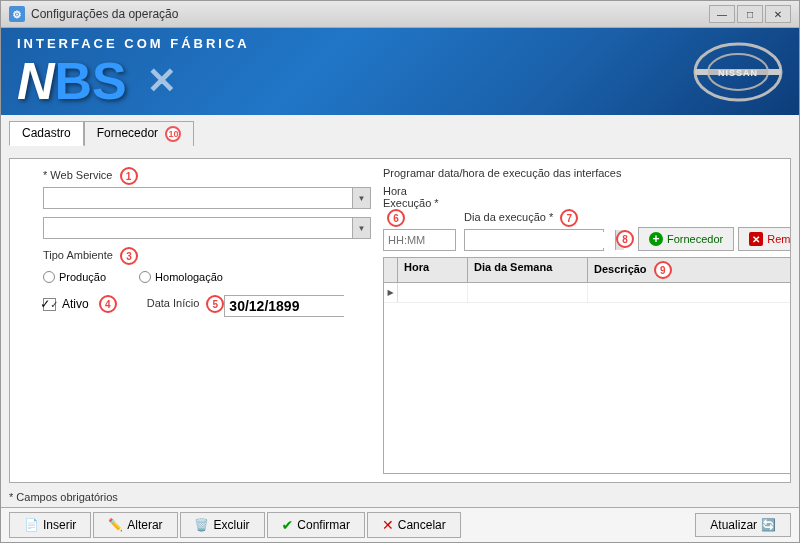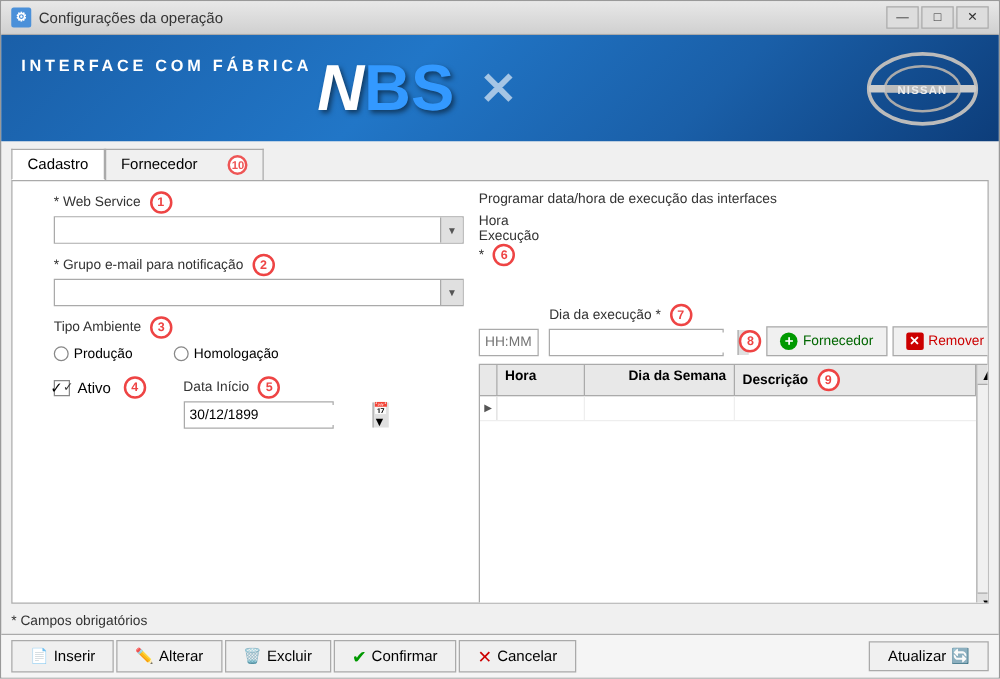--- a/index.html
+++ b/index.html
@@ -18,21 +18,21 @@
     .header-band-inner { width: 100%; display: flex; align-items: center; justify-content: space-between; position: relative; }
     .header-text { color: white; font-size: 13px; font-weight: bold; letter-spacing: 3px; text-transform: uppercase; }
 
     .nbs-logo { display: flex; align-items: center; }
     .logo-n { font-size: 52px; font-weight: 900; color: white; font-style: italic; line-height: 1; text-shadow: 2px 2px 4px rgba(0,0,0,0.5); }
     .logo-bs { font-size: 52px; font-weight: 900; color: #3399ff; line-height: 1; text-shadow: 2px 2px 4px rgba(0,0,0,0.5); }
     .logo-x { font-size: 36px; font-weight: bold; color: rgba(255,255,255,0.6); margin: 0 20px; }
 
     .nissan-logo { width: 90px; height: 60px; display: flex; flex-direction: column; align-items: center; justify-content: center; }
 
-    .tabs { display: flex; padding: 6px 8px 0; gap: 0; }
+    .tabs { display: flex; padding: 6px 8px 12px; gap: 0; }
     .tab { padding: 4px 12px; border: 1px solid #aaa; background: #f0f0f0; cursor: pointer; font-size: 12px; border-bottom: none; position: relative; }
     .tab.active { background: white; border-bottom: 1px solid white; z-index: 1; }
 
     .main-content { flex: 1; display: flex; gap: 0; padding: 8px; background: white; border: 1px solid #aaa; margin: 0 8px 4px; overflow: hidden; }
 
     .left-panel { width: 340px; min-width: 340px; padding-right: 12px; display: flex; flex-direction: column; gap: 8px; margin-left: 25px; }
     .right-panel { flex: 1; display: flex; flex-direction: column; gap: 6px; }
 
     .field-label { font-size: 11px; color: #333; margin-bottom: 2px; }
 
@@ -41,61 +41,61 @@
     .combo-btn { width: 18px; height: 100%; background: #e0e0e0; border-left: 1px solid #aaa; display: flex; align-items: center; justify-content: center; cursor: pointer; font-size: 8px; color: #555; }
 
     .radio-group { display: flex; gap: 33px; align-items: center; padding: 4px 0; }
     .radio-item { display: flex; align-items: center; gap: 4px; cursor: pointer; font-size: 11px; }
     .radio-circle { width: 12px; height: 12px; border: 1px solid #888; border-radius: 50%; background: white; }
 
     .checkbox-row { display: flex; align-items: center; gap: 6px; }
     .checkbox { width: 13px; height: 13px; border: 1px solid #888; background: white; display: flex; align-items: center; justify-content: center; cursor: pointer; }
     .checkbox.checked::after { content: '✓'; font-size: 10px; color: #333; }
 
-    .date-row { display: flex; flex-direction: column; }
+    .date-row { display: flex; }
     .date-input-group { display: flex; align-items: center; border: 1px solid #aaa; background: white; height: 22px; width: 120px; }
-    .date-input { flex: 1; border: none; outline: none; padding: 2px 4px; font-size: 11px; }
+    .date-input { flex: 1; border: none; outline: none; padding: 2px 4px; font-size: 14px; font-weight: bold; }
     .date-btn { width: 28px; height: 100%; display: flex; align-items: center; justify-content: center; background: #e0e0e0; border-left: 1px solid #aaa; cursor: pointer; font-size: 10px; }
     .schedule-title { font-size: 11px; color: #333; }
 
     .schedule-row { display: flex; align-items: flex-end; gap: 8px; }
-    .time-input { width: 48px; height: 22px; border: 1px solid #aaa; padding: 2px 4px; font-size: 11px; margin-top: 48px; }
+    .time-input { width: 73px; height: 22px; border: 1px solid #aaa; padding: 2px 4px; font-size: 11px; }
     .day-combo { display: flex; align-items: center; border: 1px solid #aaa; background: white; height: 22px; width: 140px; }
     .day-input { flex: 1; border: none; outline: none; padding: 2px 4px; font-size: 11px; }
 
     .btn { display: flex; align-items: center; gap: 4px; padding: 3px 10px; border: 1px solid #aaa; background: #f0f0f0; cursor: pointer; font-size: 11px; height: 24px; }
     .btn-add { color: #060; }
     .btn-remove { color: #c00; }
     .btn-add-circle { width: 14px; height: 14px; border-radius: 50%; background: #090; display: flex; align-items: center; justify-content: center; color: white; font-size: 12px; font-weight: bold; }
     .btn-remove-x { width: 14px; height: 14px; background: #c00; display: flex; align-items: center; justify-content: center; color: white; font-size: 10px; font-weight: bold; border-radius: 2px; }
 
     .schedule-btns { display: flex; gap: 4px; align-items: center; }
 
     .grid-container { flex: 1; border: 1px solid #aaa; background: white; overflow: hidden; display: flex; flex-direction: column; position: relative; min-height: 200px; }
     .grid-header { display: flex; background: #e8e8e8; border-bottom: 1px solid #aaa; }
     .grid-col-header { padding: 3px 6px; font-size: 11px; font-weight: bold; border-right: 1px solid #aaa; }
     .grid-col-arrow { width: 14px; border-right: 1px solid #aaa; }
     .grid-col-hora { width: 70px; }
-    .grid-col-dia { width: 120px; text-align: right; }
+    .grid-col-dia { width: 120px; }
     .grid-col-desc { flex: 1; }
     .grid-body { flex: 1; position: relative; overflow-y: auto; }
     .grid-main { flex: 1; overflow: hidden; }
 
     .required-note { font-size: 11px; color: #333; padding: 4px 8px; }
 
     .bottom-toolbar { display: flex; align-items: center; padding: 4px 8px; background: #f5f5f5; border-top: 1px solid #aaa; gap: 2px; justify-content: space-between; }
     .bottom-left { display: flex; gap: 2px; }
     .bottom-right { display: flex; gap: 2px; }
     .toolbar-btn { display: flex; align-items: center; gap: 4px; padding: 4px 14px; border: 1px solid #aaa; background: #f0f0f0; cursor: pointer; font-size: 12px; min-width: 70px; justify-content: center; }
     .toolbar-btn-confirm { background: #f0f0f0; }
     .toolbar-btn-cancel { background: #f0f0f0; }
     .tick-icon { color: #090; font-size: 14px; }
     .x-icon { color: #c00; font-size: 14px; }
 
-    .small-badge { display: inline-flex; align-items: center; justify-content: center; width: 16px; height: 16px; background: white; border: 2px solid #e55; border-radius: 50%; color: #e55; font-size: 9px; font-weight: bold; margin-left: 21px; }
+    .small-badge { display: inline-flex; align-items: center; justify-content: center; width: 16px; height: 16px; background: white; border: 2px solid #e55; border-radius: 50%; color: #e55; font-size: 9px; font-weight: bold; margin-left: 4px; }
 
     .hint-circle { display: inline-flex; align-items: center; justify-content: center; width: 18px; height: 18px; background: white; border: 2.5px solid #e44; border-radius: 50%; color: #e44; font-size: 10px; font-weight: bold; margin-left: 4px; vertical-align: middle; }
   </style>
 </head>
 <body>
 
 <div class="window">
 
   <div class="title-bar">
     <div class="title-bar-left">
@@ -104,21 +104,21 @@
     </div>
     <div class="title-bar-controls">
       <div class="win-btn">—</div>
       <div class="win-btn">□</div>
       <div class="win-btn close">✕</div>
     </div>
   </div>
 
   <div class="header-band">
     <div class="header-band-inner">
-      <div style="display:flex; flex-direction:row; gap:4px;">
+      <div style="display:flex; flex-direction:column; gap:4px;">
         <div class="header-text">INTERFACE COM FÁBRICA</div>
         <div class="nbs-logo">
           <span class="logo-n">N</span>
           <span class="logo-bs">BS</span>
           <span class="logo-x">✕</span>
         </div>
       </div>
 
       <div class="nissan-logo">
         <svg width="90" height="60" viewBox="0 0 90 60">
@@ -151,24 +151,20 @@
           <span>* Web Service</span>
           <span class="hint-circle">1</span>
         </div>
         <div class="combo-box">
           <input class="combo-input" value="" style="">
           <div class="combo-btn">▼</div>
         </div>
       </div>
 
       <div>
-        <div class="field-label">
-          <span>* Grupo e-mail para notificação</span>
-          <span class="hint-circle">2</span>
-        </div>
         <div class="combo-box">
           <input class="combo-input" value="" style="">
           <div class="combo-btn">▼</div>
         </div>
       </div>
 
       <div>
         <div class="field-label">
           <span>Tipo Ambiente</span>
           <span class="hint-circle">3</span>

